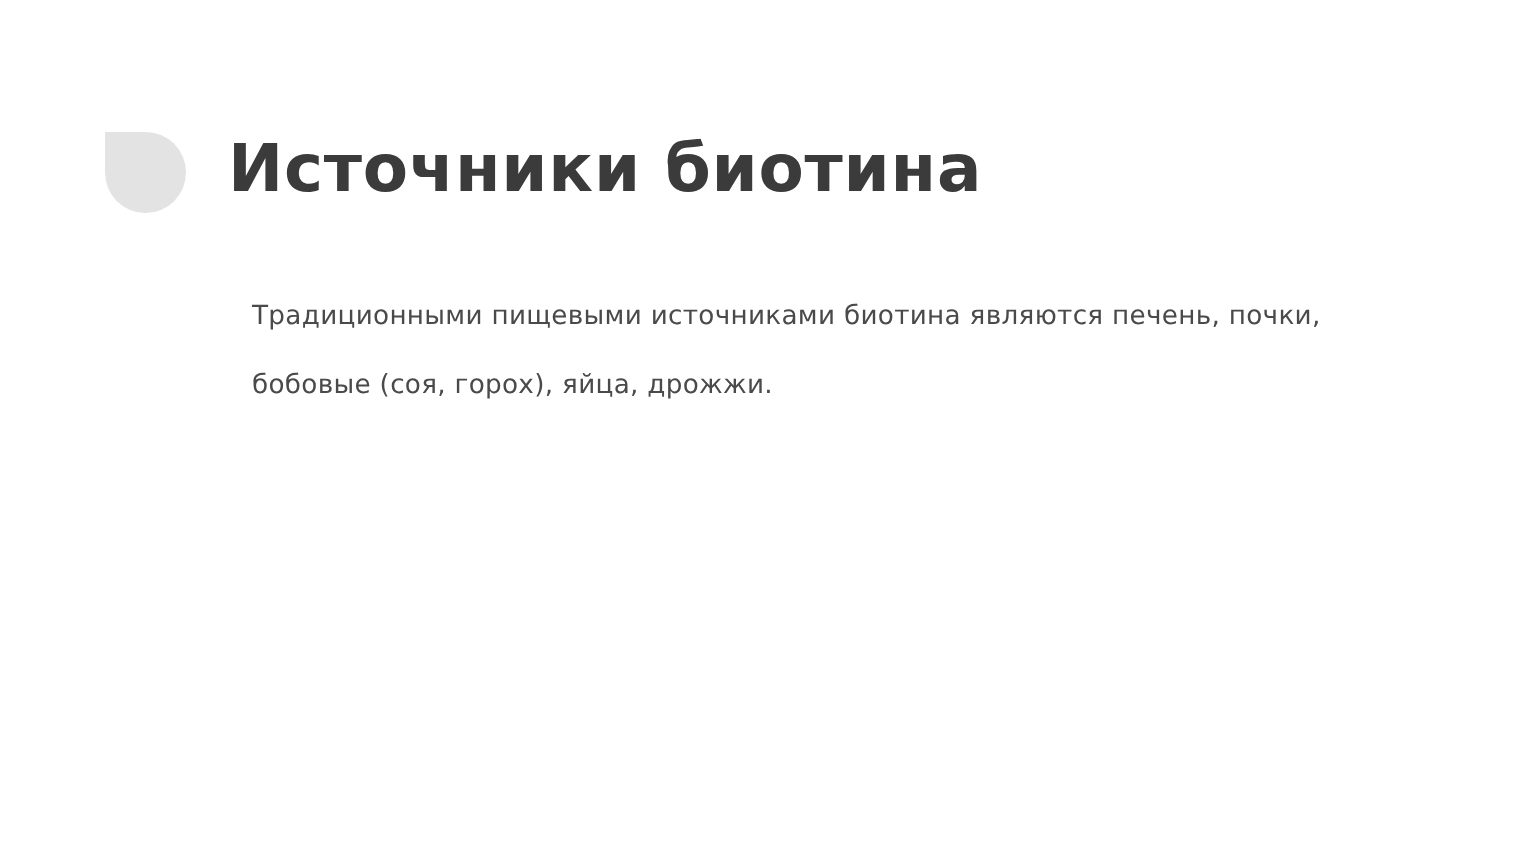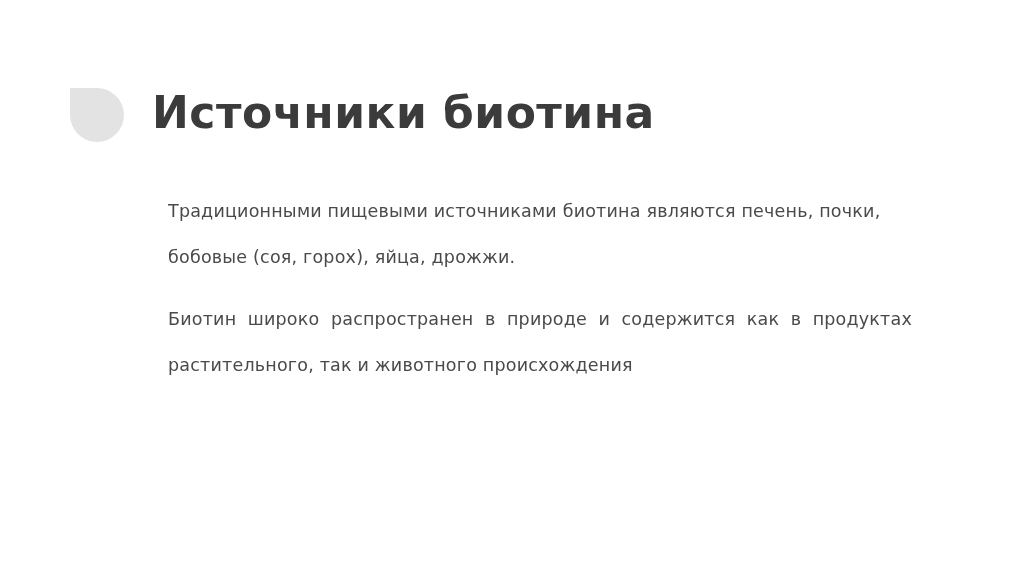--- a/index.html
+++ b/index.html
@@ -83,16 +83,15 @@
 <body>
 
 <div class="slide">
 
   <div class="deco"></div>
 
   <h1 class="title">Источники биотина</h1>
 
   <div class="body-block">
     <p class="para">Традиционными пищевыми источниками биотина являются печень, почки, бобовые (соя, горох), яйца, дрожжи.</p>
-    <p class="para justify">Биотин широко распространен в природе и содержится как в продуктах растительного, так и животного происхождения</p>
   </div>
 
 </div>
 
 </body></html>

